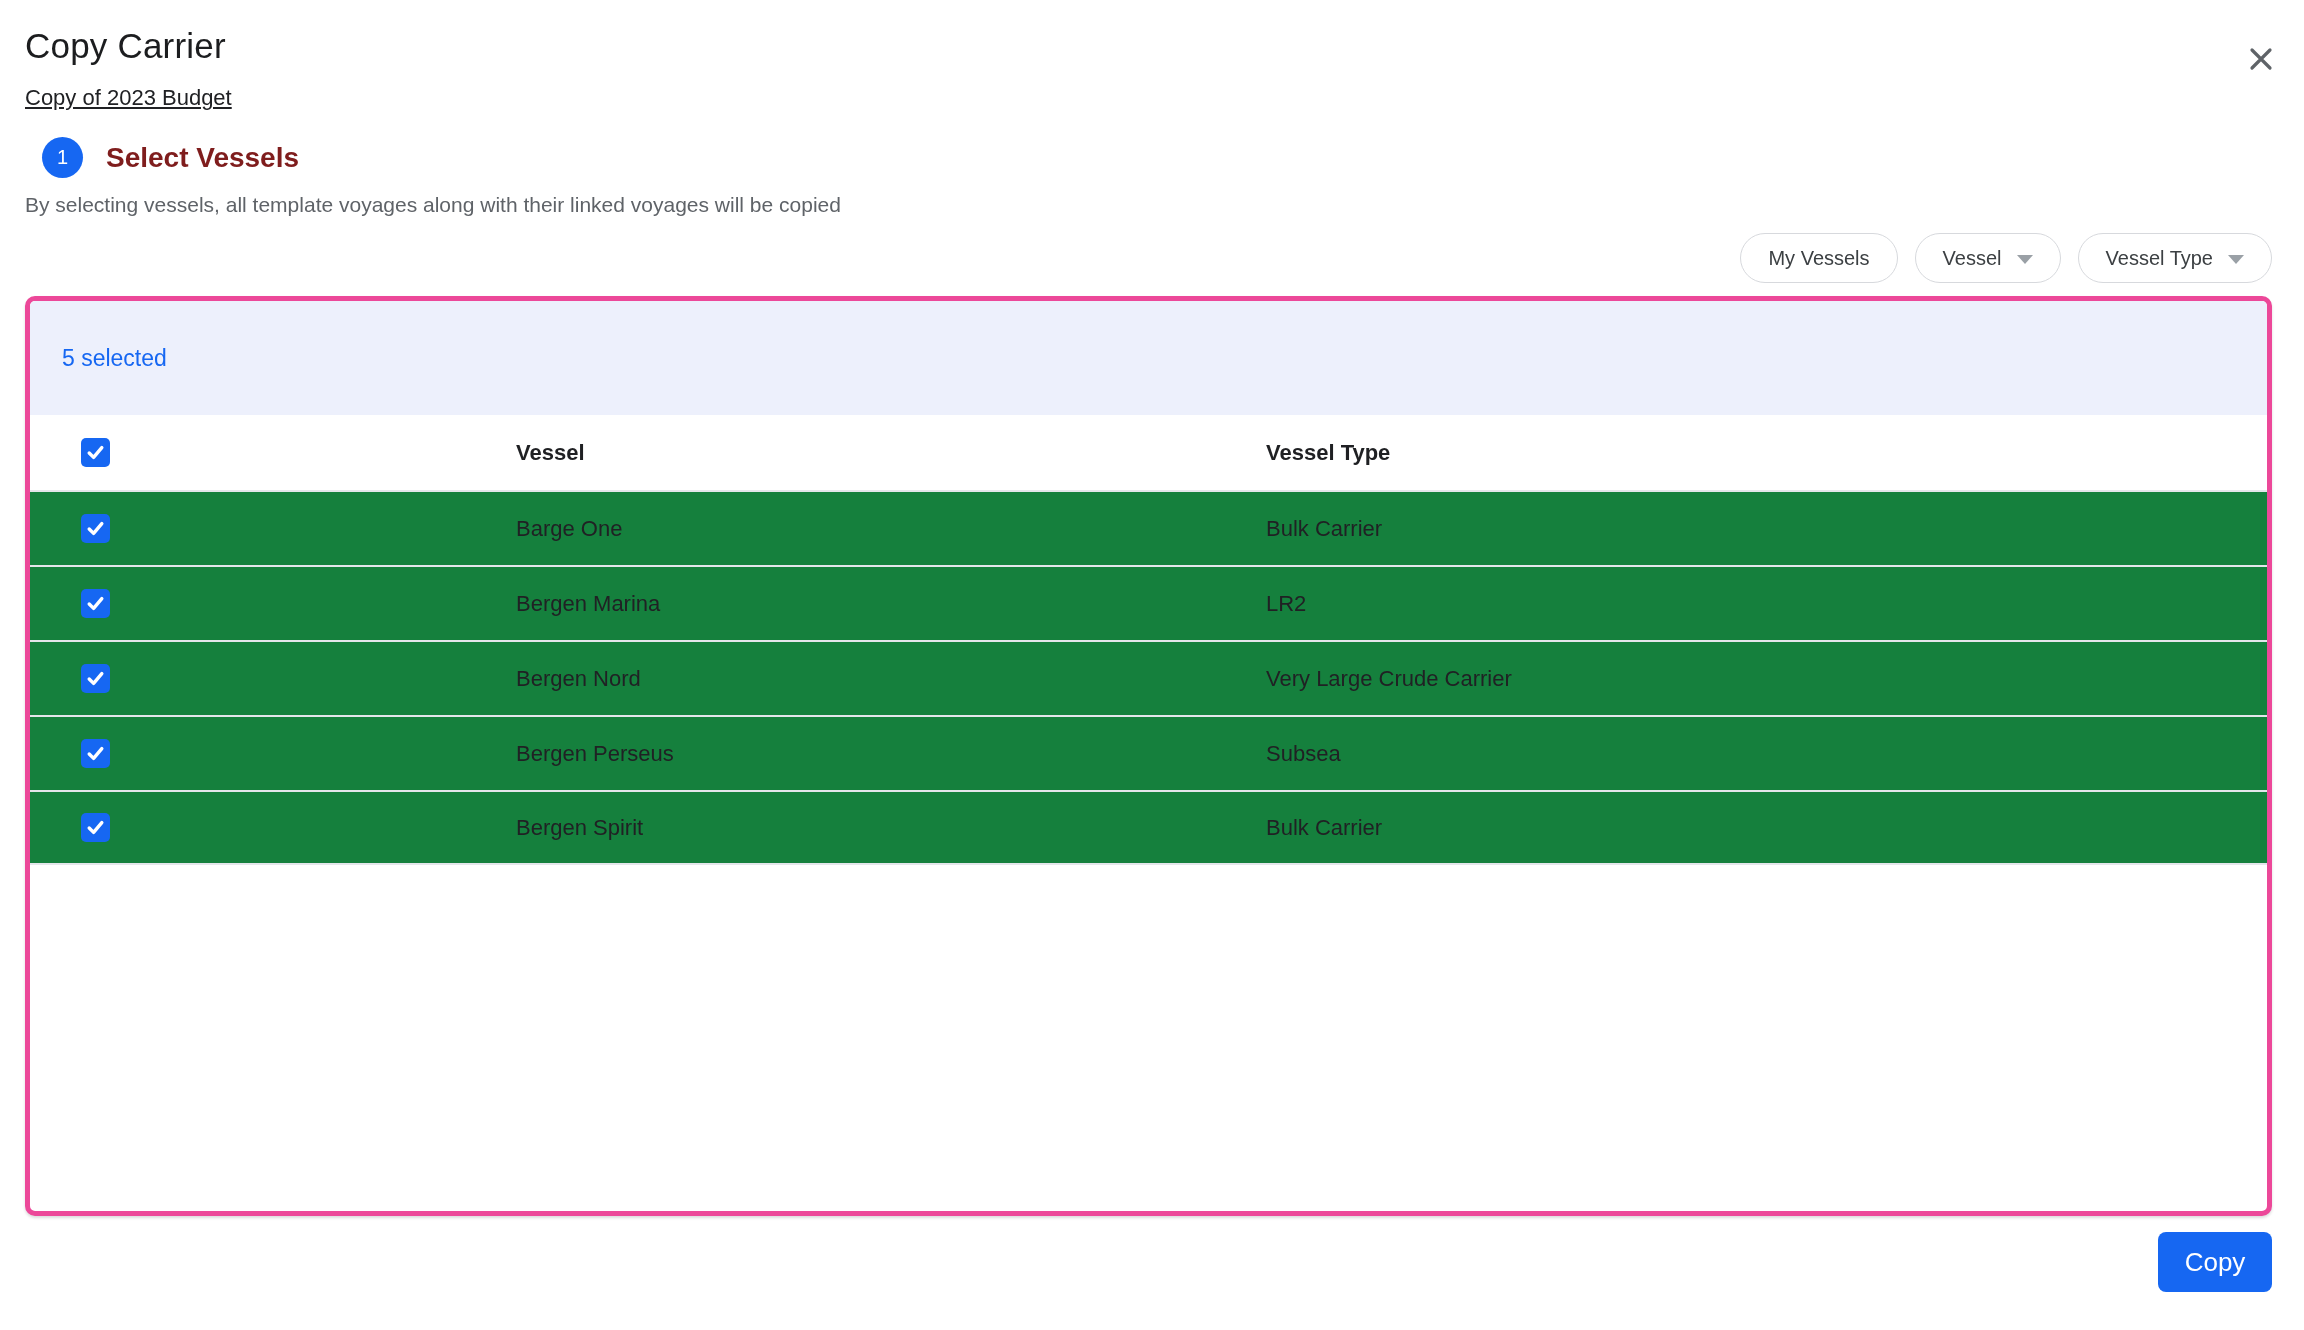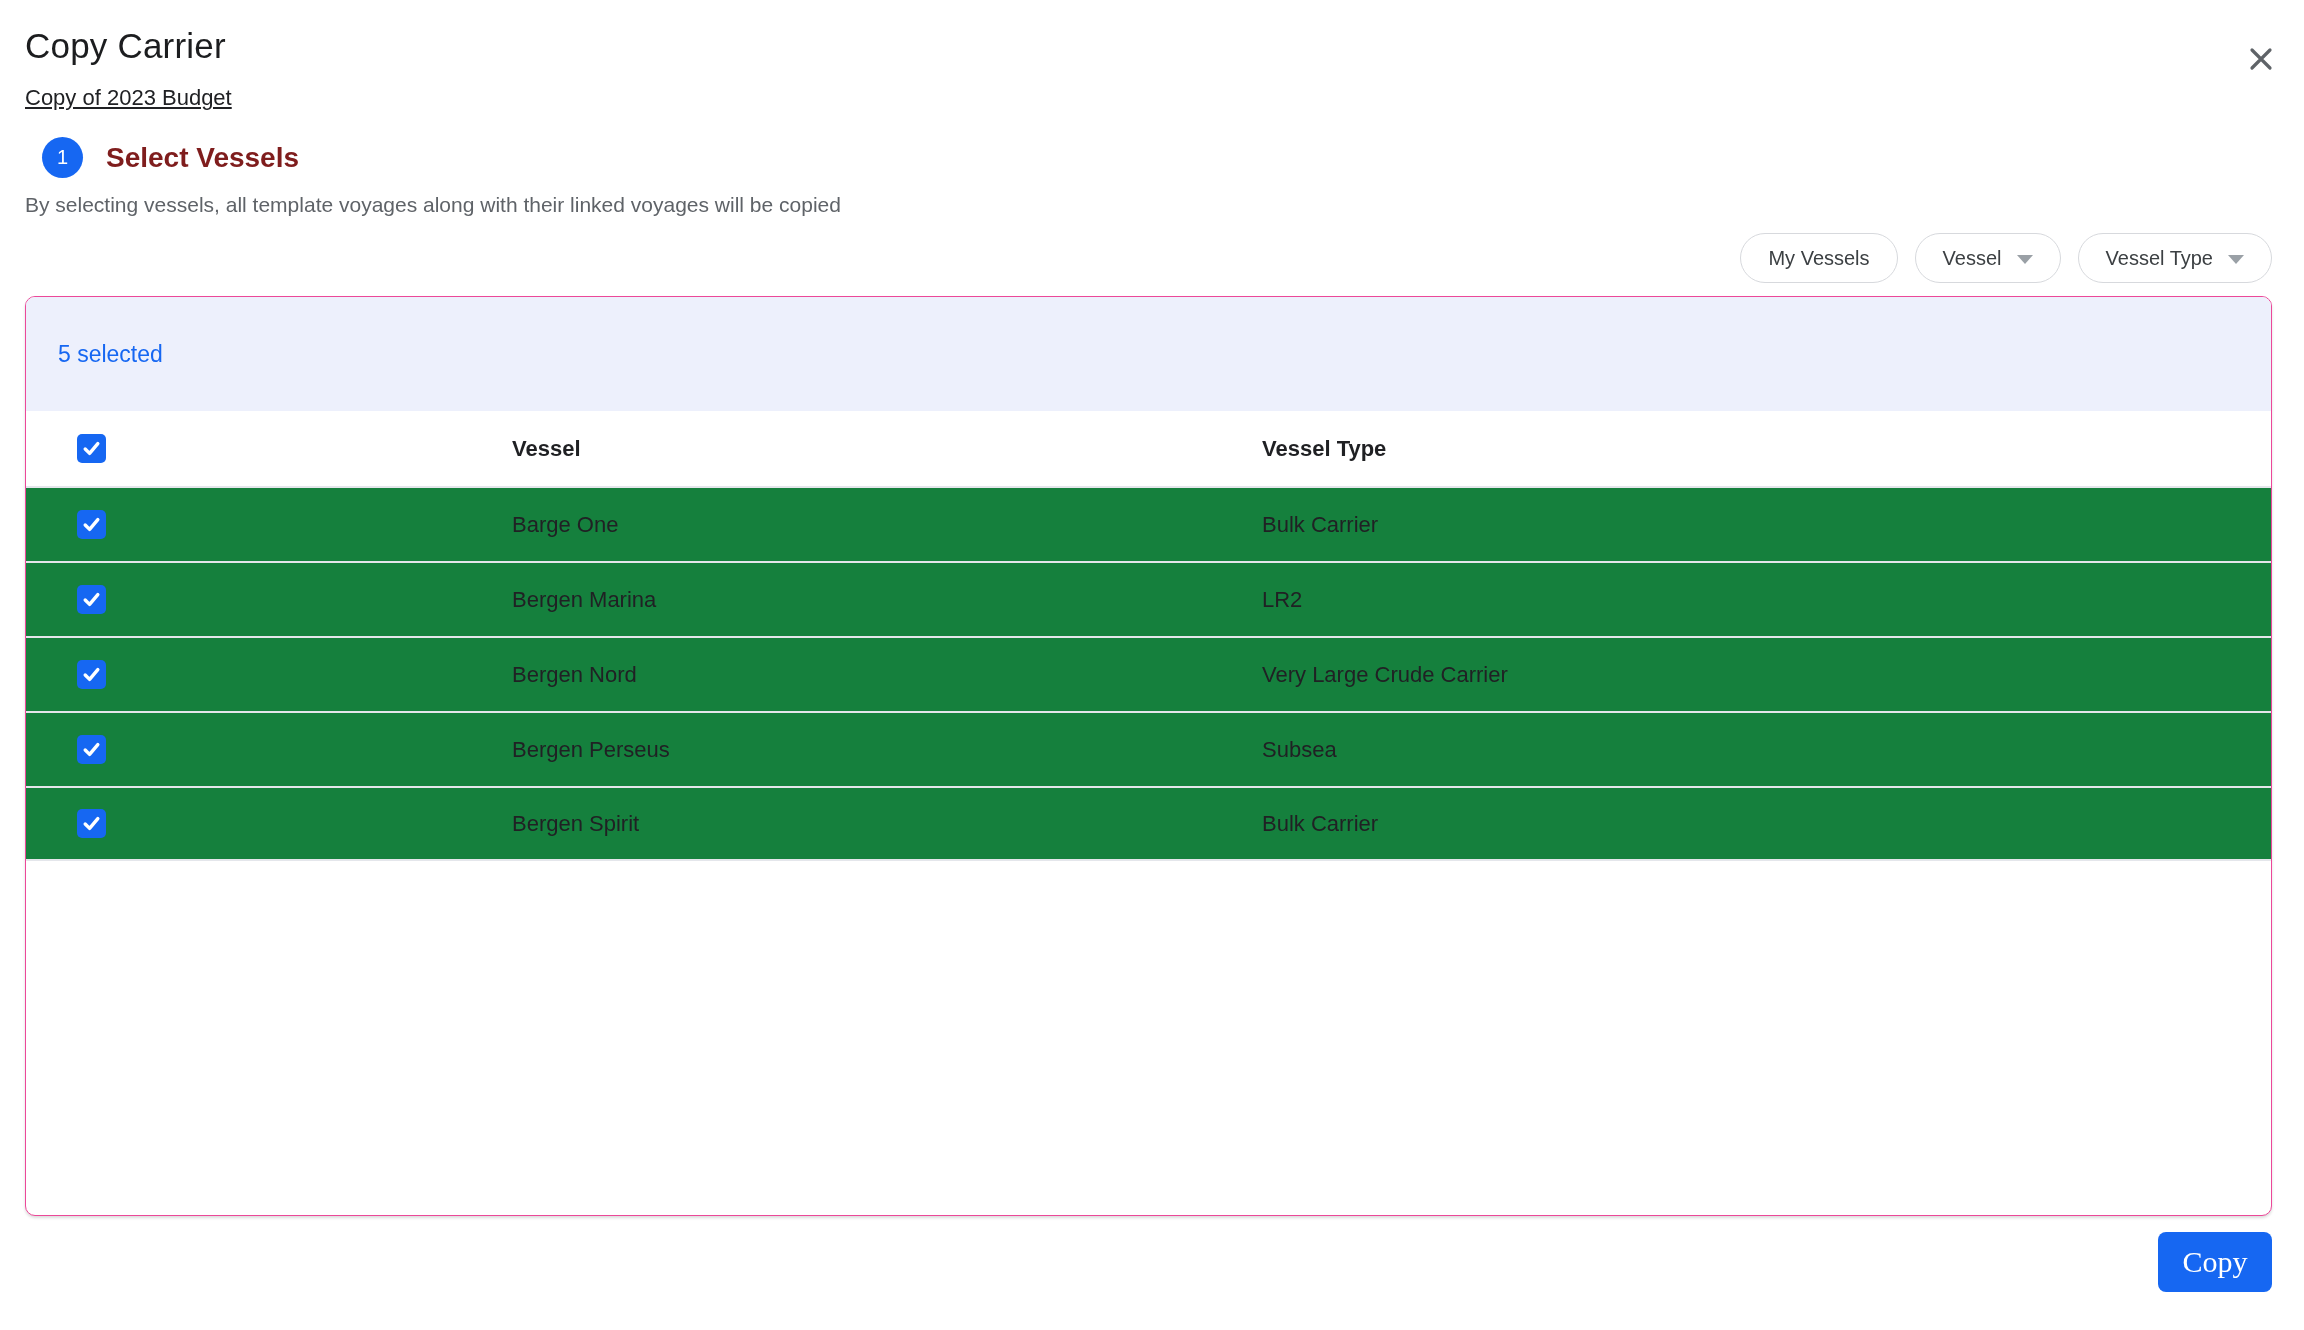--- a/index.html
+++ b/index.html
@@ -102,21 +102,21 @@
     border-right: 8px solid transparent;
     border-top: 9px solid #9aa0a6;
     margin-top: 2px;
   }
 
   
   .card {
     margin-top: 13px;
     height: 920px;
     background: #ffffff;
-    border: 1px solid #ec4899;
+    border: 5px solid #ec4899;
     border-radius: 10px;
     box-shadow: 0 2px 3px rgba(0,0,0,0.14);
     overflow: hidden;
   }
   .selected-bar {
     height: 114px;
     background: #edf0fc;
     display: flex;
     align-items: center;
     padding-left: 32px;
@@ -159,22 +159,22 @@
   .footer {
     display: flex;
     justify-content: flex-end;
     margin-top: 16px;
   }
   .copy-btn {
     width: 114px;
     height: 60px;
     background: var(--accent);
     color: #ffffff;
-    font-family: Liberation Serif, serif;
-    font-size: 30px;
+    font-family: Liberation Sans, sans-serif;
+    font-size: 26px;
     font-weight: 500;
     border: none;
     border-radius: 8px;
     cursor: pointer;
   }
 
   :root { --accent: #1667f2; }
 </style>
 </head>
 <body>

